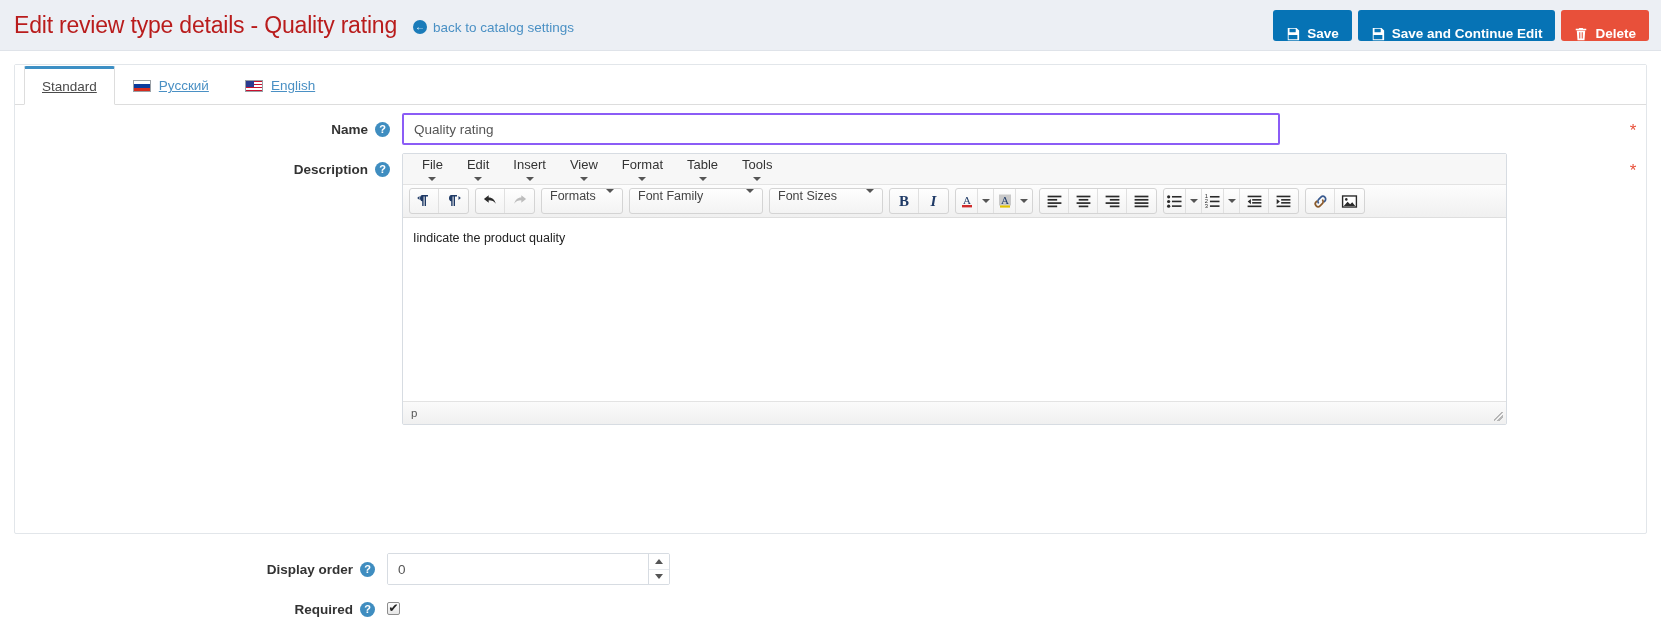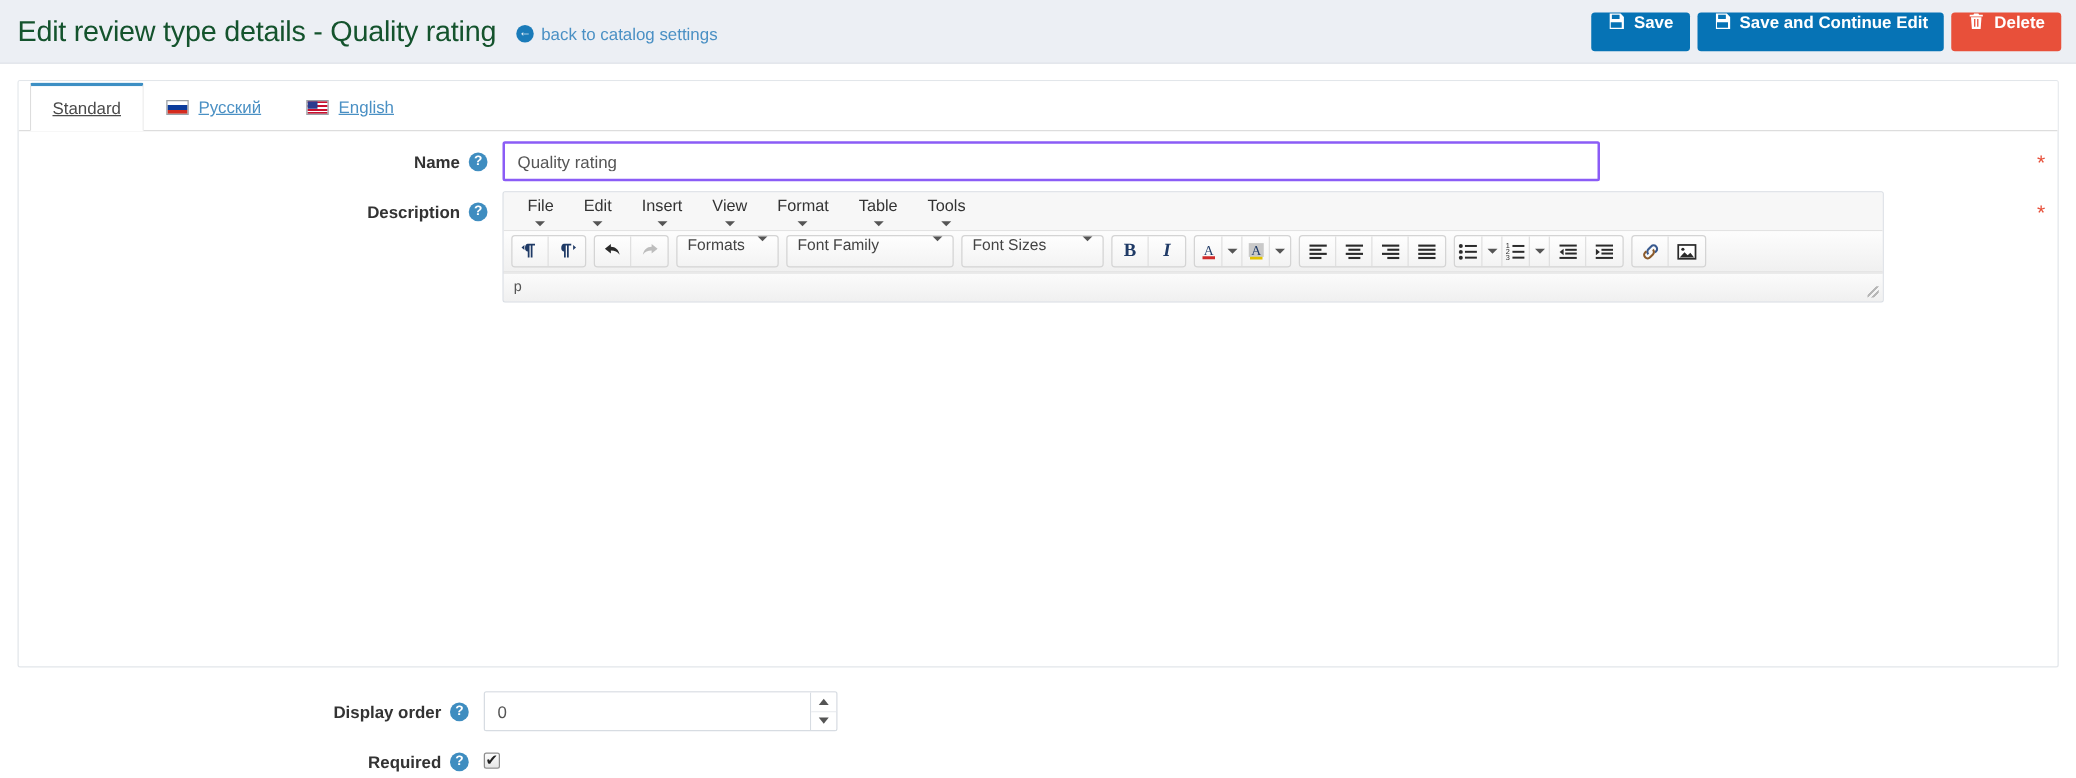--- a/index.html
+++ b/index.html
@@ -17,21 +17,21 @@
     height: 51px;
     background: #eceff4;
     border-bottom: 1px solid #dfe3e9;
     display: flex;
     align-items: center;
     padding: 0 12px 0 14px;
   }
   .page-title {
     font-size: 23px;
     font-weight: 400;
-    color: #14532d;
+    color: #b91c1c;
     letter-spacing: -0.2px;
     white-space: nowrap;
   }
   .back-link-wrap {
     display: flex;
     align-items: center;
     margin-left: 16px;
     margin-top: 4px;
     gap: 6px;
   }
@@ -55,21 +55,21 @@
   }
   .header-actions {
     position: absolute;
     right: 12px;
     top: 10px;
     display: flex;
     gap: 6px;
   }
   .btn {
     display: inline-flex;
-    align-items: flex-start;
+    align-items: flex-end;
     gap: 7px;
     border: none;
     border-radius: 3px;
     padding: 0 13px;
     height: 31px;
     font-size: 13.5px;
     font-weight: bold;
     color: #fff;
     cursor: pointer;
     font-family: "Liberation Sans", sans-serif;
@@ -687,20 +687,23 @@
                 <svg width="17" height="17" viewBox="0 0 16 16">
                     <rect x="1.5" y="2.8" width="13" height="10.4" fill="#ffffff" stroke="#2a2a2a" stroke-width="1.3"></rect>
                     <circle cx="5" cy="6" r="1.2" fill="#2a2a2a"></circle>
                     <path d="M2.6 12.2l3.6-4 2.4 2.4 2-2 2.8 3.6z" fill="#2a2a2a"></path>
                   </svg>
               </div>
             </div>
 
           </div>
 
+          <div class="mce-body">
+            <div class="para">Iindicate the product quality</div>
+          </div>
 
           <div class="mce-statusbar">
             <span>p</span>
             <span class="resize-grip"></span>
           </div>
 
         </div>
       </div>
       <div class="req-star">*</div>
     </div>

